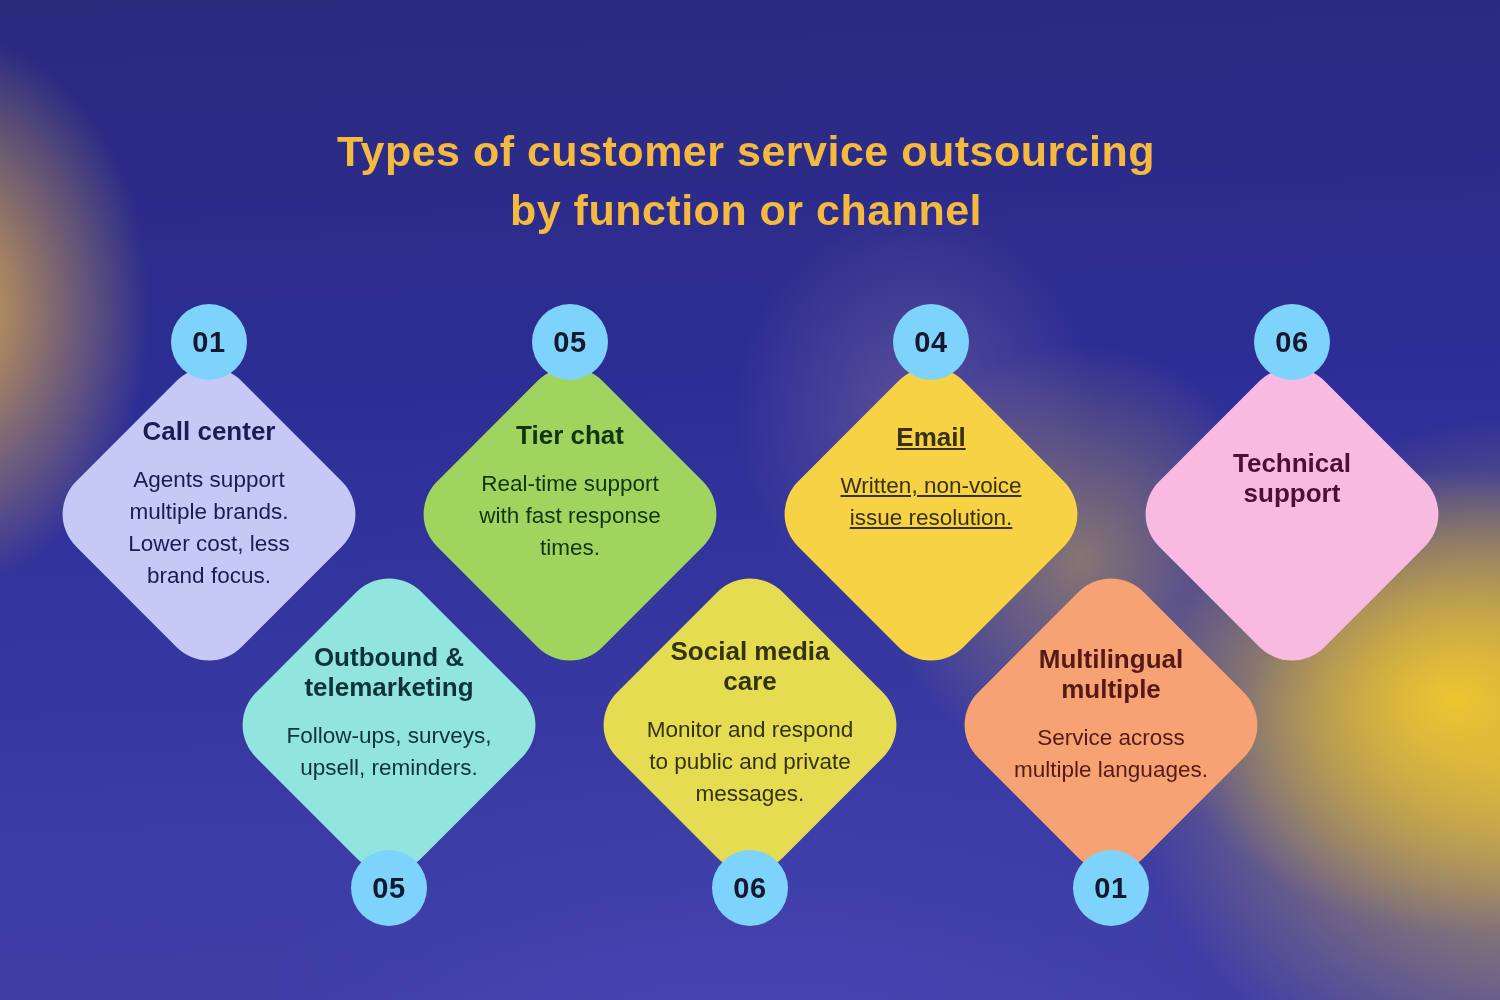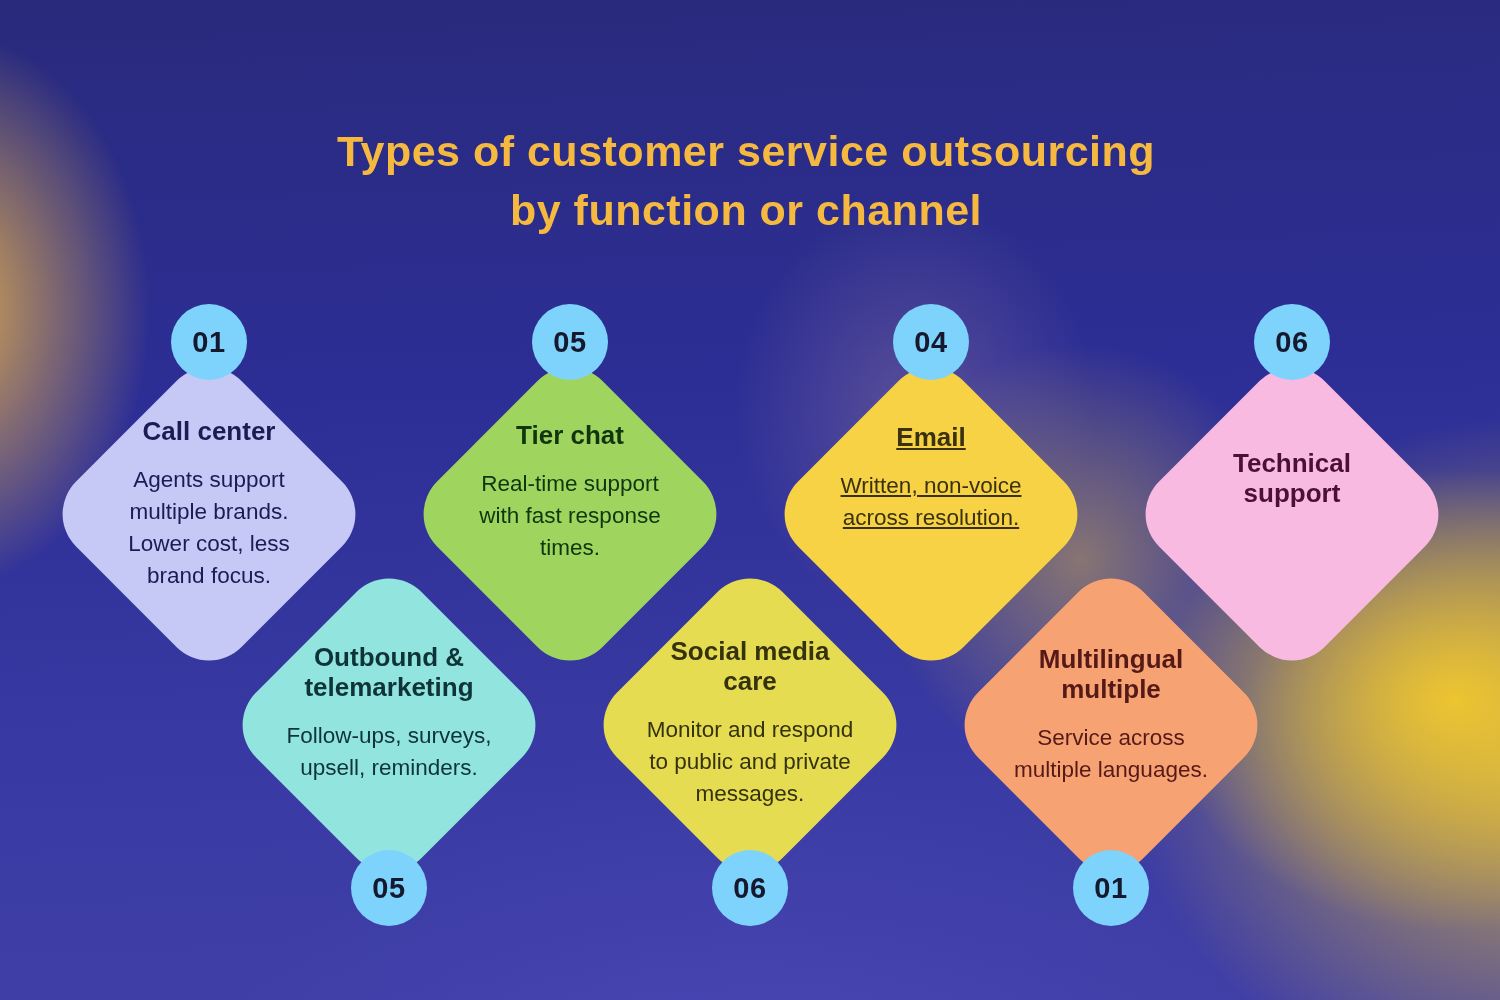--- a/index.html
+++ b/index.html
@@ -103,21 +103,21 @@
   </div>
 
   <div class="card c2 row-top" style="left: 761px; top: 344px; --fill: #F6D244; --text: #3A3110;">
     <div class="diamond"></div>
     <div class="badge">
         <span>04</span>
       </div>
     <div class="card-text">
       <div class="card-title">Email</div>
       <div class="card-body">Written, non-voice
-across resolution.</div>
+issue resolution.</div>
     </div>
   </div>
 
   <div class="card c3 row-top" style="left: 1122px; top: 344px; --fill: #F9BAE1; --text: #4A1135;">
     <div class="diamond"></div>
     <div class="badge">
         <span>06</span>
       </div>
     <div class="card-text">
       <div class="card-title">Technical

